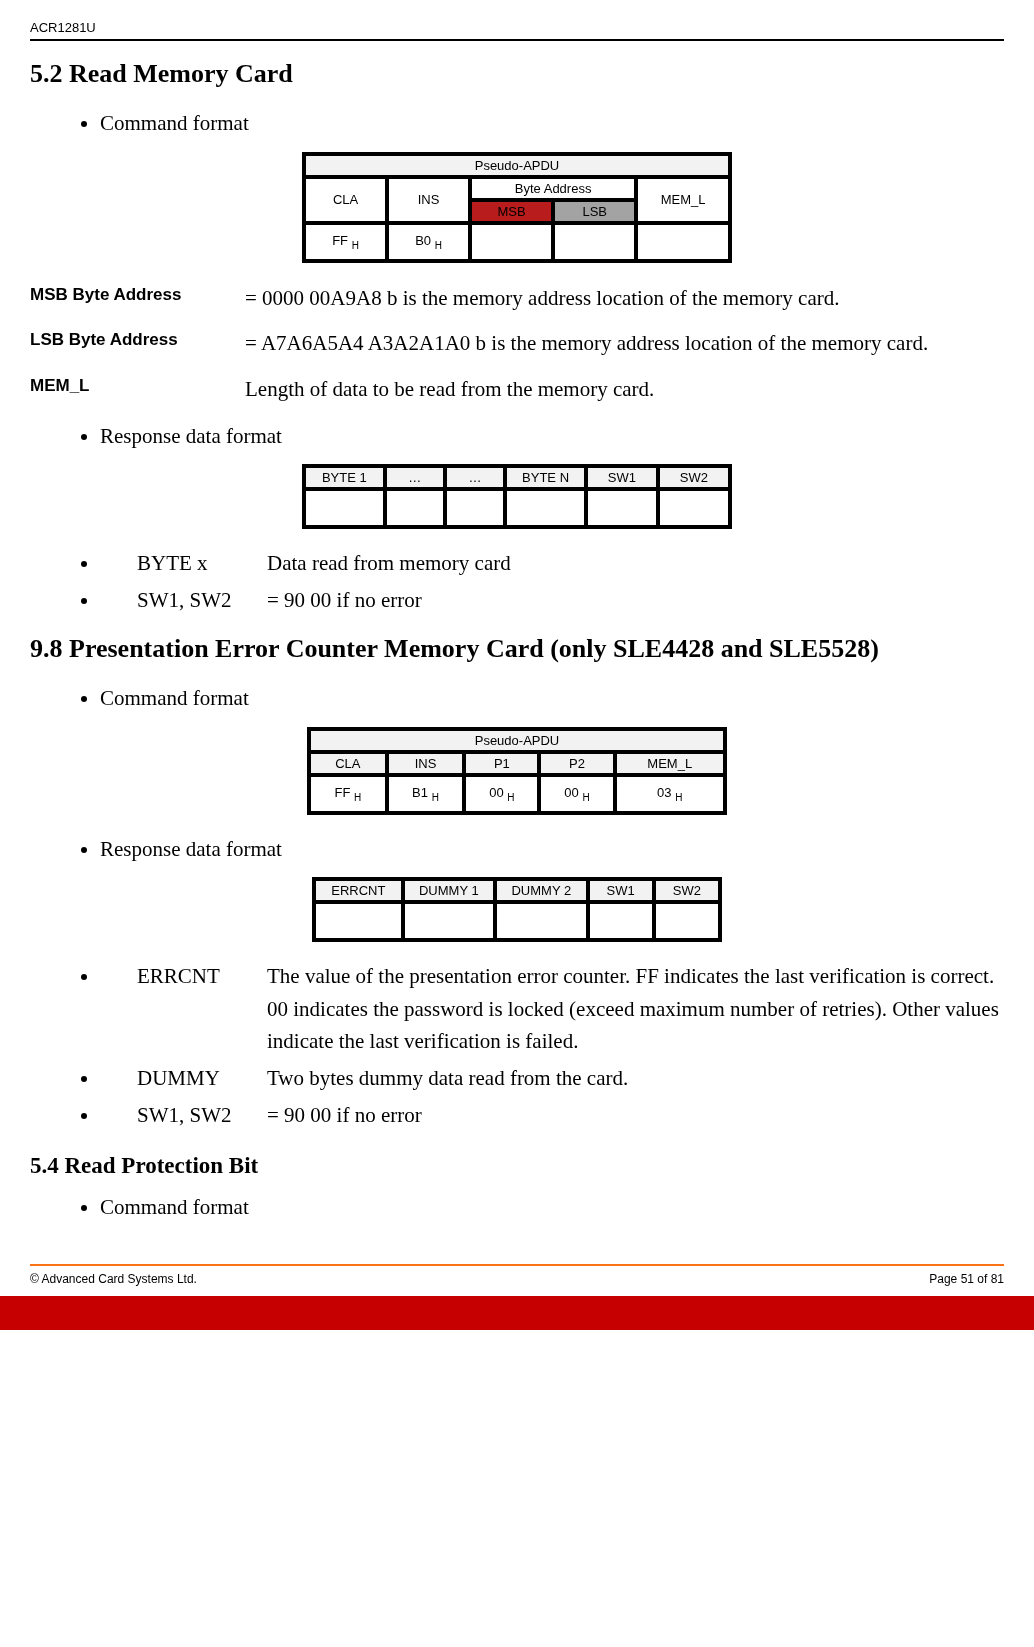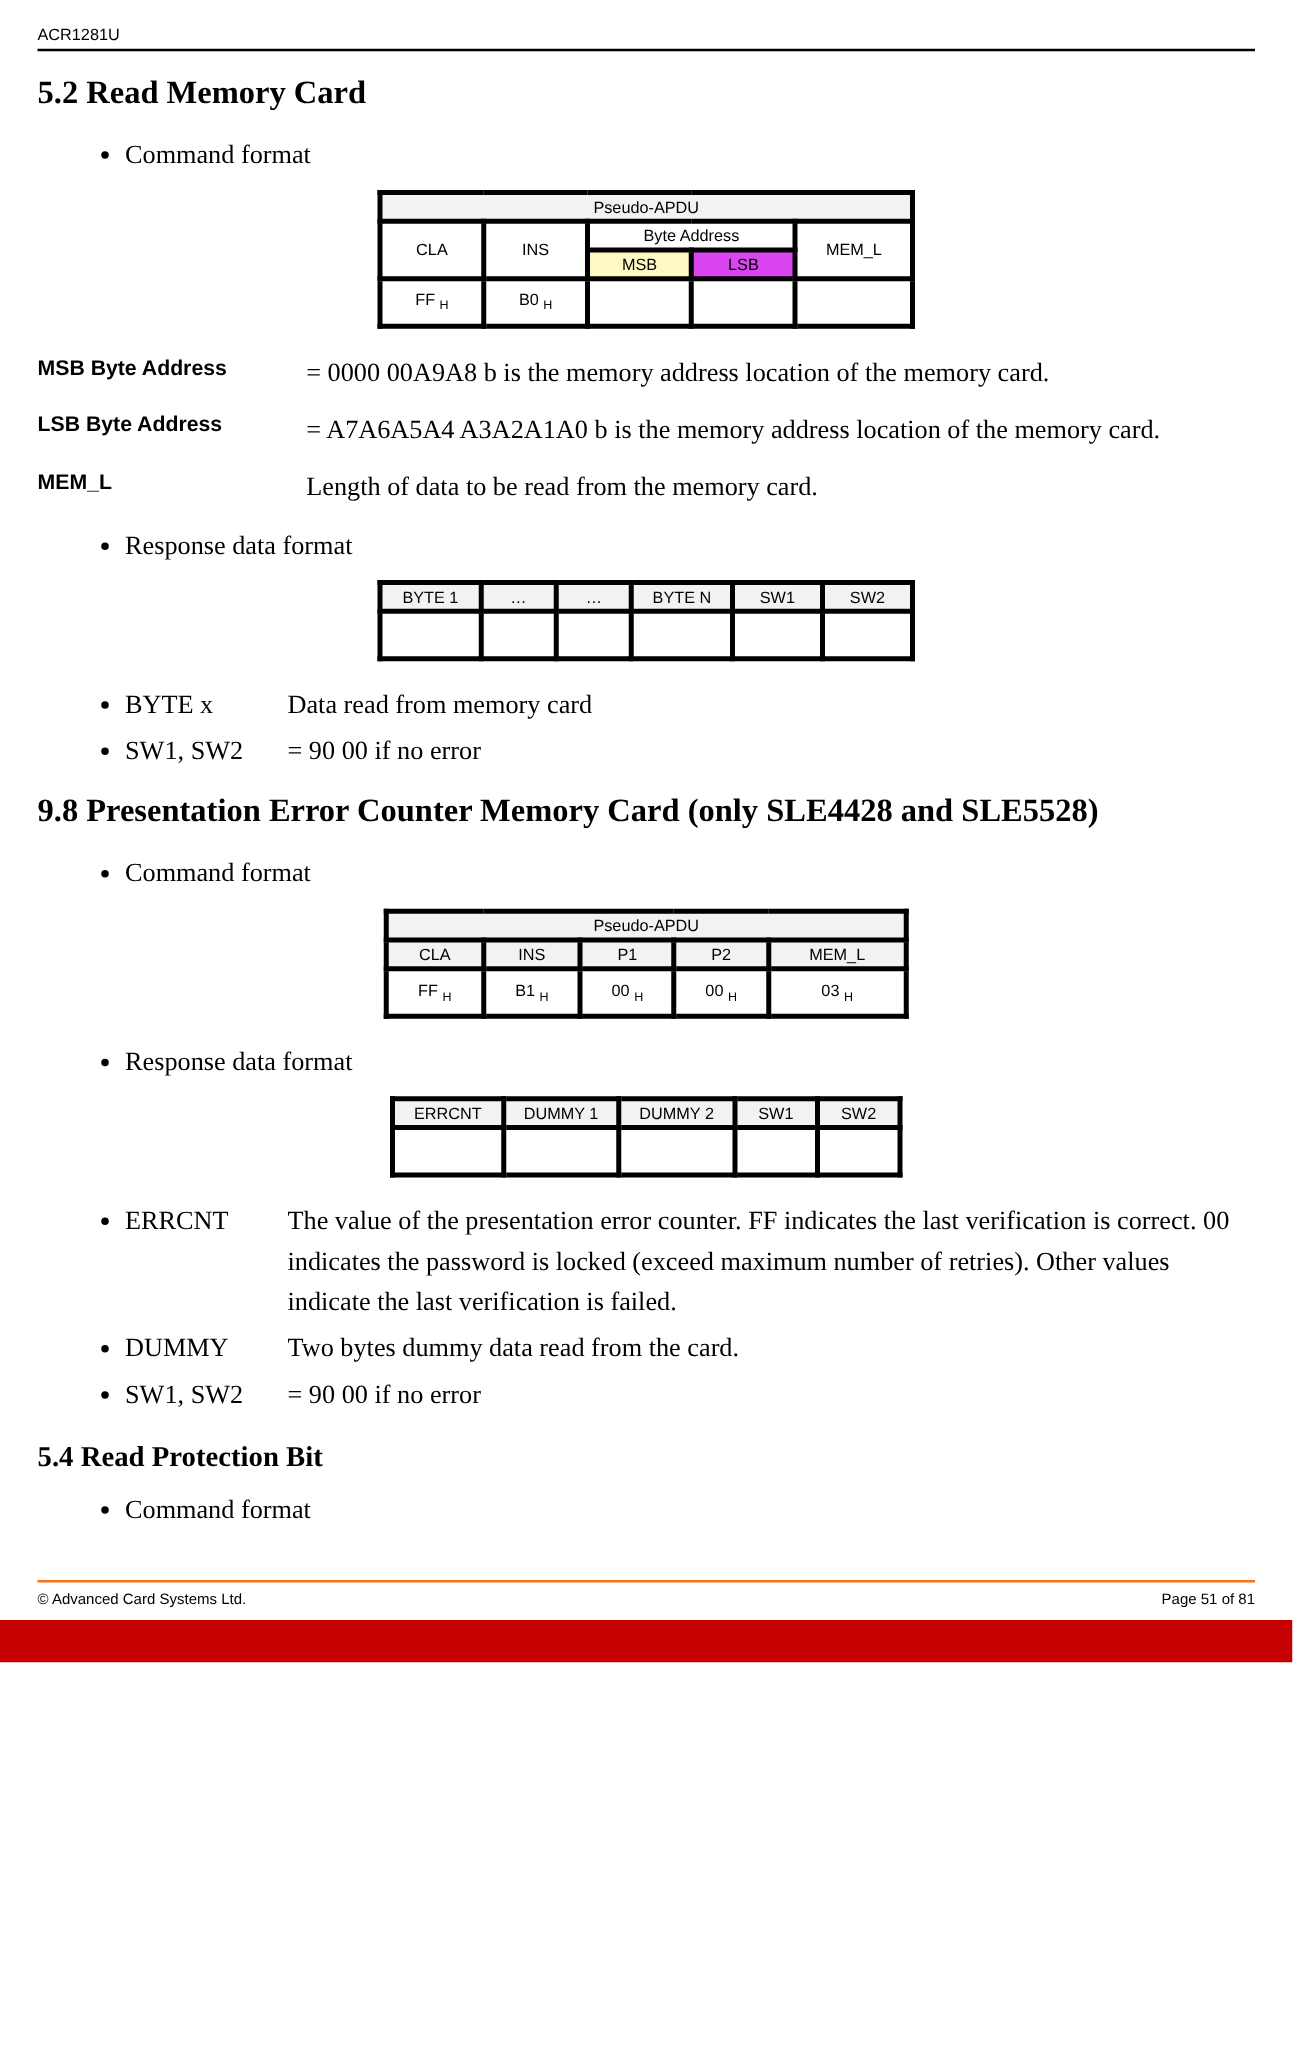--- a/index.html
+++ b/index.html
@@ -76,20 +76,21 @@
   .data-row td {
     background: #fff;
     height: 30px;
   }
   .sub {
     font-size: 10px;
     vertical-align: sub;
   }
   .inline-pair {
     display: flex;
+    margin-left: 37px;
   }
   .inline-pair .lab {
     width: 130px;
     flex-shrink: 0;
   }
   .intro {
     font-size: 21px;
     margin: 14px 0 6px 0;
   }
   
@@ -129,22 +130,22 @@
         <tr class="hdr-row">
           <td colspan="5">Pseudo-APDU</td>
         </tr>
     <tr class="hdr-row">
       <td rowspan="2" style="width:70px;background:#fff;">CLA</td>
       <td rowspan="2" style="width:70px;background:#fff;">INS</td>
       <td colspan="2" style="background:#fff;">Byte Address</td>
       <td rowspan="2" style="width:80px;background:#fff;">MEM_L</td>
     </tr>
     <tr class="hdr-row">
-      <td style="width:70px;background:#fef9c3;text-align:center;">MSB</td>
-      <td style="width:70px;background:#d946ef;">LSB</td>
+      <td style="width:70px;background:#b91c1c;text-align:center;">MSB</td>
+      <td style="width:70px;background:#a3a3a3;">LSB</td>
     </tr>
     <tr class="data-row">
       <td><span>FF</span> <span class="sub">H</span></td>
       <td><span>B0</span> <span class="sub">H</span></td>
       <td></td>
       <td></td>
       <td></td>
     </tr>
   </tbody>
     </table>

